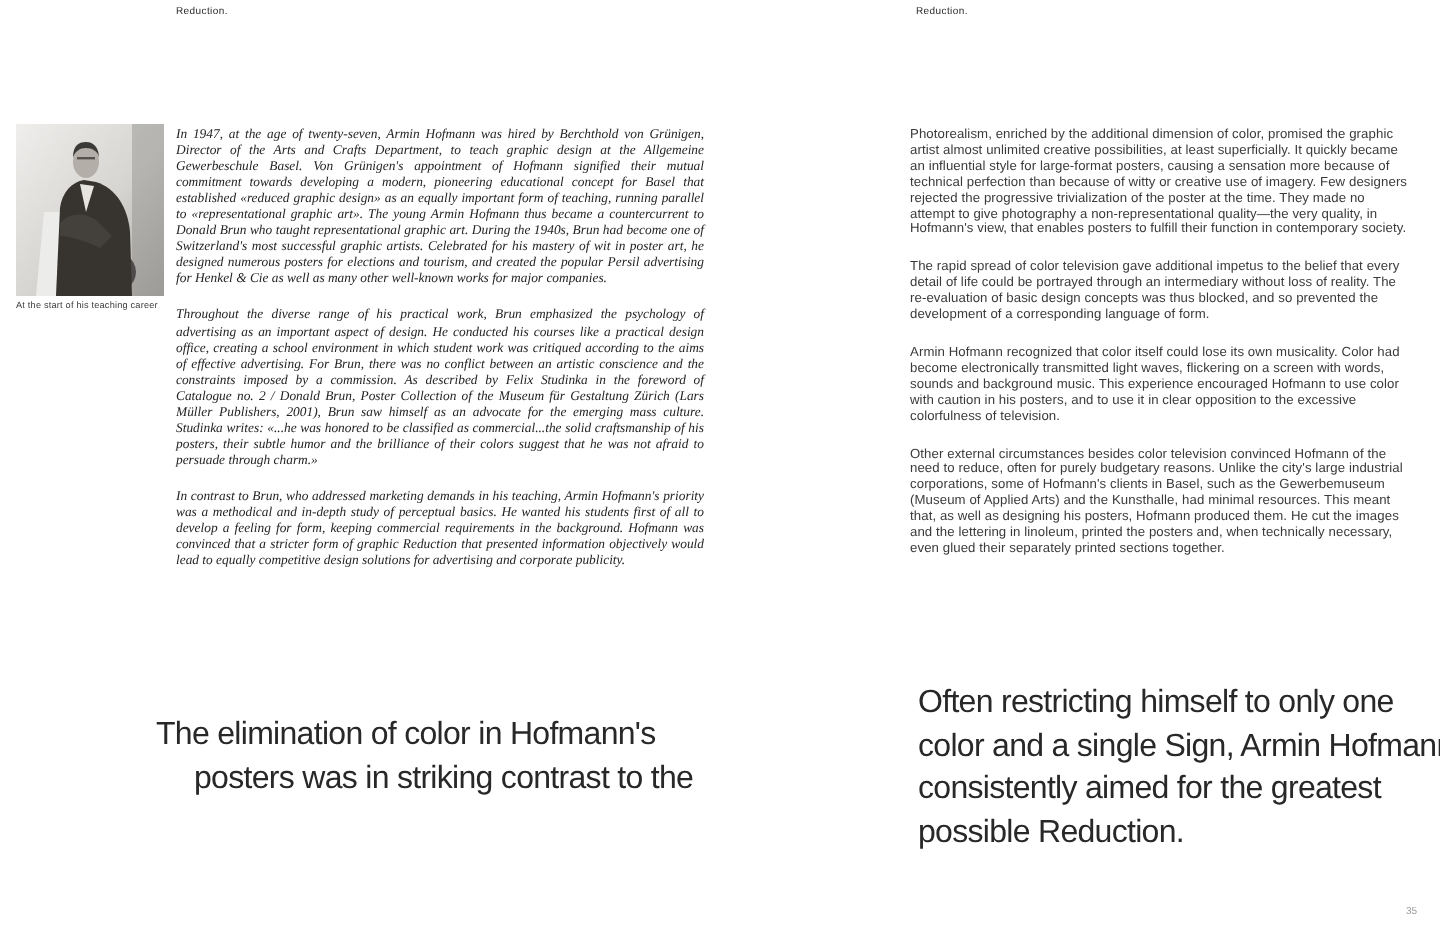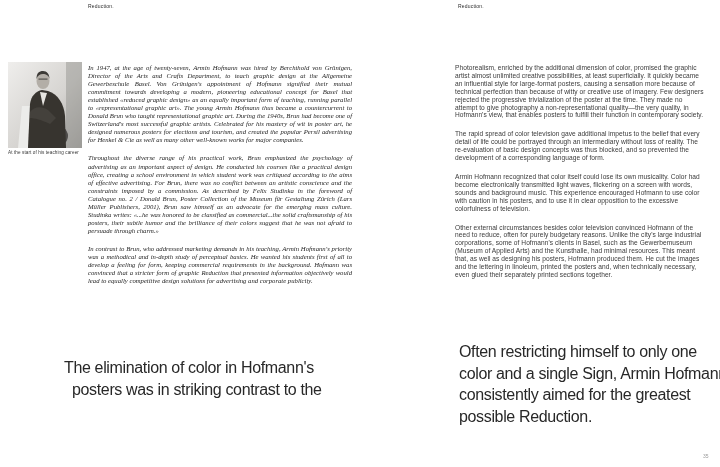--- a/index.html
+++ b/index.html
@@ -30,22 +30,22 @@
   .sans-col {
     position:absolute; left:455px; top:64px; width:250px;
     color:#3a3a3a; font-size:6.6px; line-height:7.9px; letter-spacing:0.05px;
   }
   .sans-col p { margin:0 0 11px 0; }
 
   .display-heading {
     position:absolute; color:#282828; font-size:16px; line-height:21.5px;
     letter-spacing:-0.35px; font-weight:normal;
   }
-  .dh-left  { left:64px;  top:357px; width:300px; }
-  .dh-left .hl + .hl { margin-left:8px; }
+  .dh-left  { left:78px;  top:357px; width:300px; }
+  .dh-left .hl + .hl { margin-left:19px; }
   .dh-right { left:459px; top:341px; width:270px; }
 
   .page-number {
     position:absolute; left:703px; top:453px; font-size:5px; color:#9a9a9a;
   }
 </style>
 </head>
 <body>
 
 <div class="spread">

